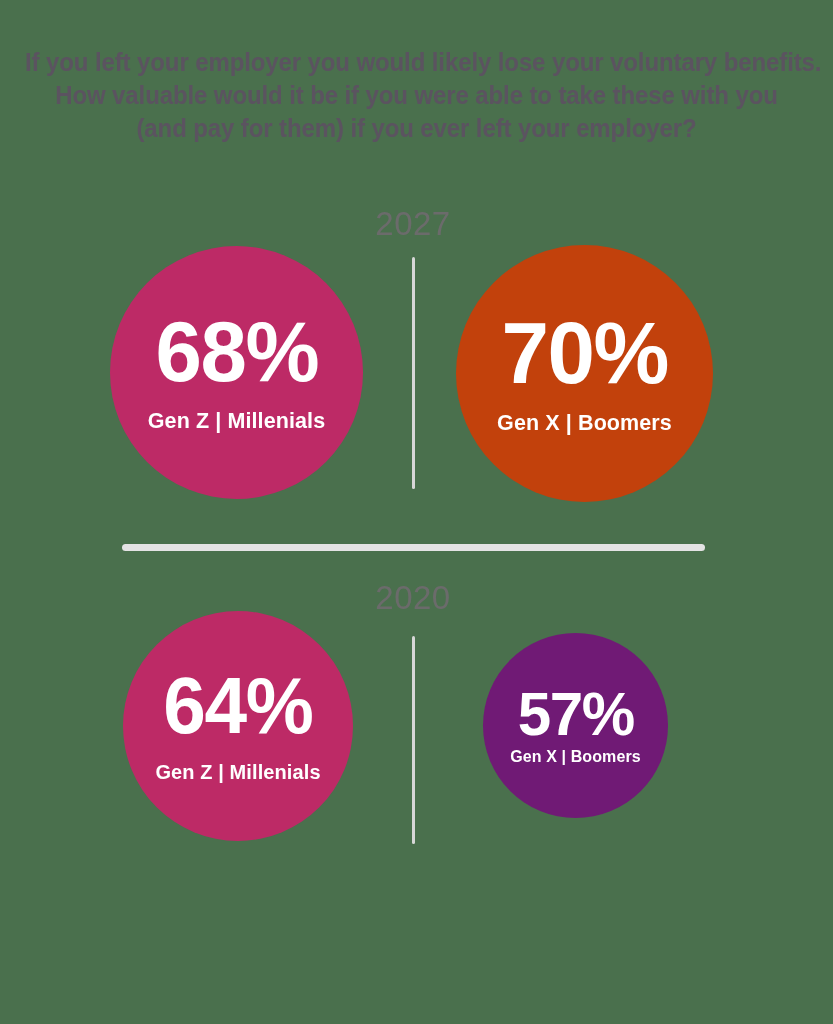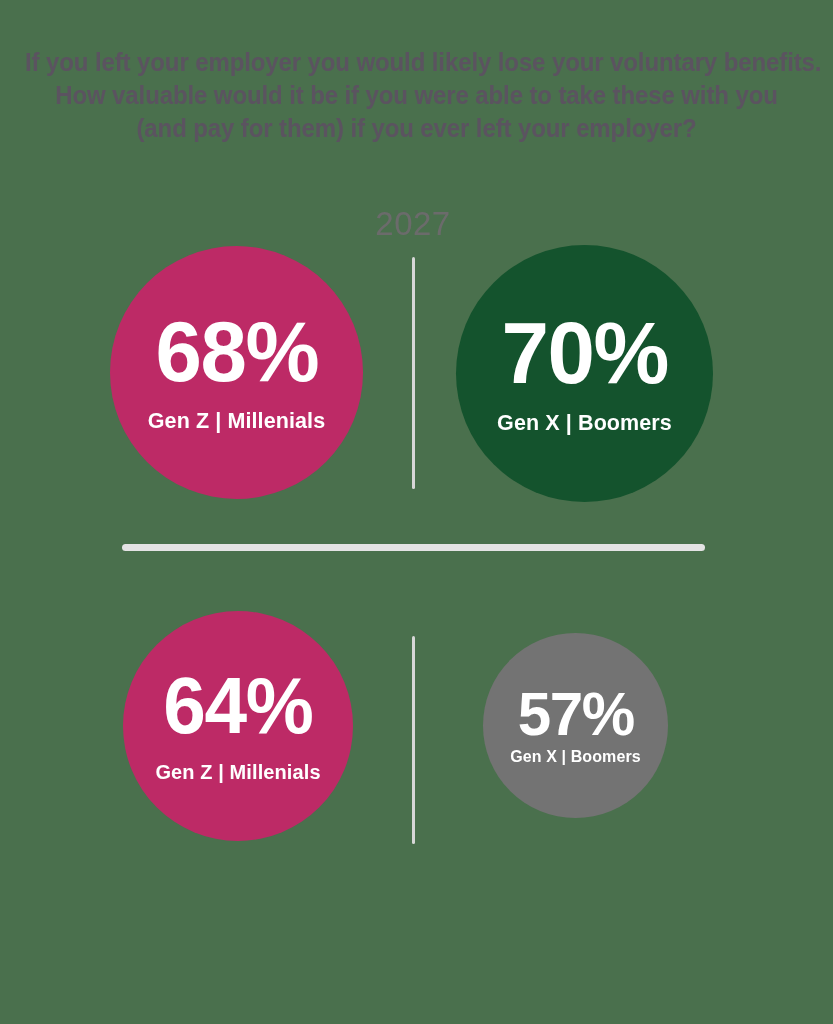--- a/index.html
+++ b/index.html
@@ -102,37 +102,37 @@
   
   #bubble-2021-genz {
     left: 110px;  top: 246px;  width: 253px; height: 253px;
     background: #bd2a66;
   }
   #bubble-2021-genz .pct { font-size: 86px; }
   #bubble-2021-genz .seg { font-size: 21.5px; }
 
   #bubble-2021-genx {
     left: 456px; top: 245px; width: 257px; height: 257px;
-    background: #14532d;
+    background: #c2410c;
   }
   #bubble-2021-genx .pct { font-size: 88px; }
   #bubble-2021-genx .seg { font-size: 21.5px; }
 
   
   #bubble-2020-genz {
     left: 123px; top: 611px; width: 230px; height: 230px;
     background: #bd2a66;
     text-align: right;
   }
   #bubble-2020-genz .pct { font-size: 79px; }
   #bubble-2020-genz .seg { font-size: 20px; }
 
   #bubble-2020-genx {
     left: 483px; top: 633px; width: 185px; height: 185px;
-    background: #737373;
+    background: #701a75;
   }
   #bubble-2020-genx .pct { font-size: 62px; }
   #bubble-2020-genx .seg { font-size: 16px; margin-top: 5px; }
 </style>
 </head>
 <body>
 
 <div class="infographic">
 
   <div class="title-block">
@@ -149,20 +149,21 @@
     <span class="seg">Gen Z  |  Millenials</span>
   </div>
 
   <div class="bubble" id="bubble-2021-genx">
     <span class="pct">70%</span>
     <span class="seg">Gen X |  Boomers</span>
   </div>
 
   <div class="h-divider"></div>
 
+  <div class="year-label year-2020">2020</div>
   <div class="v-divider v-divider-2020"></div>
 
   <div class="bubble" id="bubble-2020-genz">
     <span class="pct">64%</span>
     <span class="seg">Gen Z  |  Millenials</span>
   </div>
 
   <div class="bubble" id="bubble-2020-genx">
     <span class="pct">57%</span>
     <span class="seg">Gen X |  Boomers</span>

